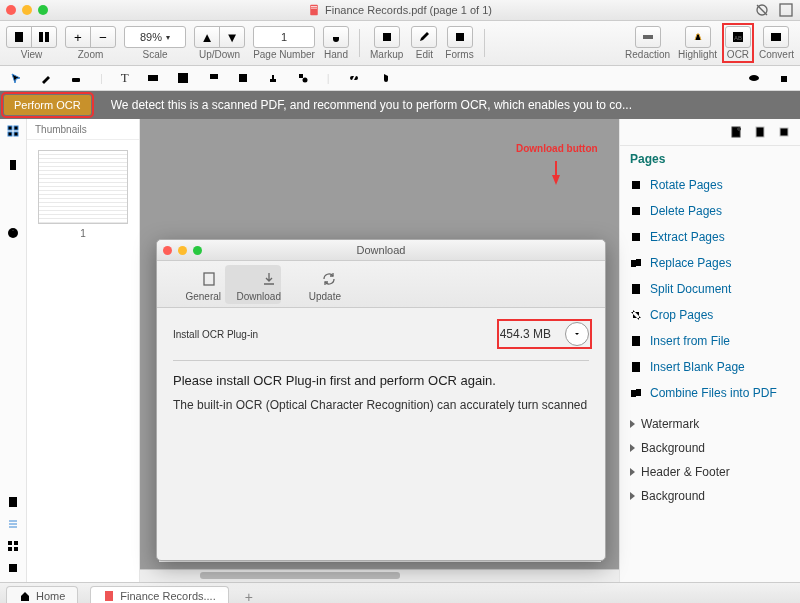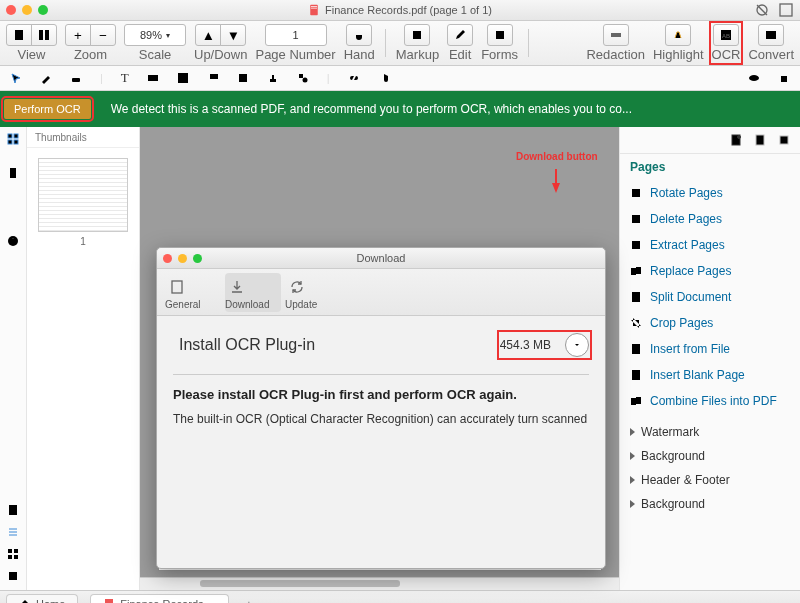--- a/index.html
+++ b/index.html
@@ -11,28 +11,28 @@
 .title-right{margin-left:auto;display:flex;gap:8px;color:#888}
 .icon{width:16px;height:16px;stroke:#666;fill:none;stroke-width:1.3}
 .icon-sm{width:12px;height:12px}
 .toolbar{height:44px;background:linear-gradient(#fafafa,#ededed);border-bottom:1px solid #ccc;display:flex;align-items:center;padding:0 6px;gap:8px}
 .tool-group{display:flex;flex-direction:column;align-items:center;gap:1px}
 .tool-icons{display:flex;gap:0}
 .tool-icons button{width:26px;height:22px;background:linear-gradient(#fff,#eee);border:1px solid #bbb;display:flex;align-items:center;justify-content:center;margin-left:-1px}
 .tool-icons button:first-child{border-radius:3px 0 0 3px;margin-left:0}
 .tool-icons button:last-child{border-radius:0 3px 3px 0}
 .tool-icons button.single{border-radius:3px}
-.tool-label{font-size:13px;color:#666}
+.tool-label{font-size:10px;color:#666}
 .scale-box, .page-box{height:20px;border:1px solid #bbb;border-radius:3px;background:#fff;display:flex;align-items:center;justify-content:center;font-size:11px;padding:0 8px}
 .scale-box{width:44px}.page-box{width:44px}
 .divider-v{width:1px;height:28px;background:#ccc;margin:0 2px}
 .highlight-red{outline:2px solid #e33;outline-offset:1px}
 .subtoolbar{height:24px;background:#fafafa;border-bottom:1px solid #d8d8d8;display:flex;align-items:center;padding:0 10px;gap:18px}
 .subtoolbar .sp{flex:1}
-.banner{height:36px;background:#15803d;color:#fff;display:flex;align-items:center;font-size:12px}
+.banner{height:28px;background:#737373;color:#fff;display:flex;align-items:center;font-size:12px}
 .banner-btn{background:#c8912b;color:#fff;padding:4px 10px;margin:0 4px;border-radius:2px;font-size:11px}
 .banner-text{margin-left:16px;white-space:nowrap;overflow:hidden;text-overflow:ellipsis}
 .body{display:flex;height:463px;position:relative}
 .iconrail{width:26px;background:#fbfbfb;border-right:1px solid #e5e5e5;display:flex;flex-direction:column;align-items:center;padding-top:6px;gap:22px}
 .iconrail .sp2{flex:1}
 .iconrail .bottom{display:flex;flex-direction:column;gap:10px;padding-bottom:8px}
 .thumbs{width:112px;background:#fff;border-right:1px solid #e5e5e5;display:flex;flex-direction:column}
 .thumbs-header{height:20px;display:flex;align-items:center;padding-left:8px;color:#777;font-size:10px;border-bottom:1px solid #eee}
 .thumb{margin:10px auto 4px;width:88px;height:72px;border:1px solid #ccc;background:repeating-linear-gradient(#fff,#fff 3px,#e9e9e9 3px,#e9e9e9 4px)}
 .thumb-num{text-align:center;color:#666;font-size:10px}
@@ -46,32 +46,32 @@
 .right-tabs{height:26px;display:flex;align-items:center;justify-content:flex-end;gap:12px;padding-right:10px;border-bottom:1px solid #e5e5e5}
 .right-header{font-weight:bold;font-size:12px;color:#0f766e;padding:6px 10px}
 .right-item{display:flex;align-items:center;gap:8px;padding:6px 10px;font-size:12px;color:#0369a1;cursor:pointer}
 .right-sec{font-size:12px;color:#333;padding:5px 10px;display:flex;align-items:center;gap:6px}
 .chev{display:inline-block;width:0;height:0;border-top:4px solid transparent;border-bottom:4px solid transparent;border-left:5px solid #666}
 .modal{position:absolute;left:156px;top:120px;width:448px;height:320px;background:#f2f2f2;border:1px solid #aaa;border-radius:5px;box-shadow:0 6px 22px rgba(0,0,0,.35);z-index:10}
 .modal-title{height:20px;background:linear-gradient(#f6f6f6,#e2e2e2);border-bottom:1px solid #ccc;border-radius:5px 5px 0 0;display:flex;align-items:center;position:relative;padding:0 6px}
 .modal-title .traffic span{width:9px;height:9px}
 .modal-title .mt-text{position:absolute;left:0;right:0;text-align:center;color:#555;font-size:11px}
 .modal-tabs{height:46px;background:linear-gradient(#f2f2f2,#e8e8e8);border-bottom:1px solid #ccc;display:flex;align-items:center;padding:0 8px;gap:4px}
-.modal-tab{display:flex;flex-direction:column;align-items:flex-start;width:56px;padding:2px 0;border-radius:4px}
+.modal-tab{display:flex;flex-direction:column;align-items:flex-end;width:56px;padding:2px 0;border-radius:4px}
 .modal-tab.active{background:#ddd}
 .modal-tab .ic{width:24px;height:24px;display:flex;align-items:center;justify-content:center}
 .modal-tab .lbl{font-size:10px;color:#555}
 .modal-body{padding:14px 16px;color:#404040}
 .modal-row{display:flex;align-items:center;justify-content:space-between;margin-bottom:14px}
-.modal-row h2{font-size:16px;margin:6px;font-weight:normal;color:#333}
+.modal-row h2{font-size:10px;margin:0;font-weight:normal;color:#333}
 .dl-size{font-size:12px;color:#333;margin-right:8px}
 .dl-btn{width:22px;height:22px;border:1px solid #999;border-radius:50%;display:flex;align-items:center;justify-content:center;background:#fff}
 .dl-area{display:flex;align-items:center;gap:6px}
 .modal hr{border:none;border-top:1px solid #ccc;margin:6px 0 12px}
-.modal-body .bold{font-size:13px;font-weight:bold;color:#222;margin-bottom:10px}
+.modal-body .bold{font-size:13px;font-weight:normal;color:#222;margin-bottom:10px}
 .modal-body .desc{font-size:12px;color:#333}
 .annotation{position:absolute;color:#e33;font-size:10px;font-weight:bold;z-index:20}
 .arrow-down{width:0;height:0;border-left:4px solid transparent;border-right:4px solid transparent;border-top:10px solid #e33;position:relative}
 .arrow-down:before{content:"";position:absolute;top:-24px;left:-1px;width:2px;height:16px;background:#e33}
 .statusbar{height:22px;background:linear-gradient(#f2f2f2,#e4e4e4);border-top:1px solid #ccc;display:flex;align-items:flex-end;padding:0 6px;gap:12px}
 .status-tab{padding:3px 12px;border:1px solid #ccc;border-bottom:none;border-radius:4px 4px 0 0;background:#f8f8f8;font-size:11px;color:#555;display:flex;align-items:center;gap:5px}
 .status-tab.active{background:#fff}
 .plus{width:16px;height:16px;display:flex;align-items:center;justify-content:center;color:#888;font-size:14px}
 svg{display:block}
 </style>

